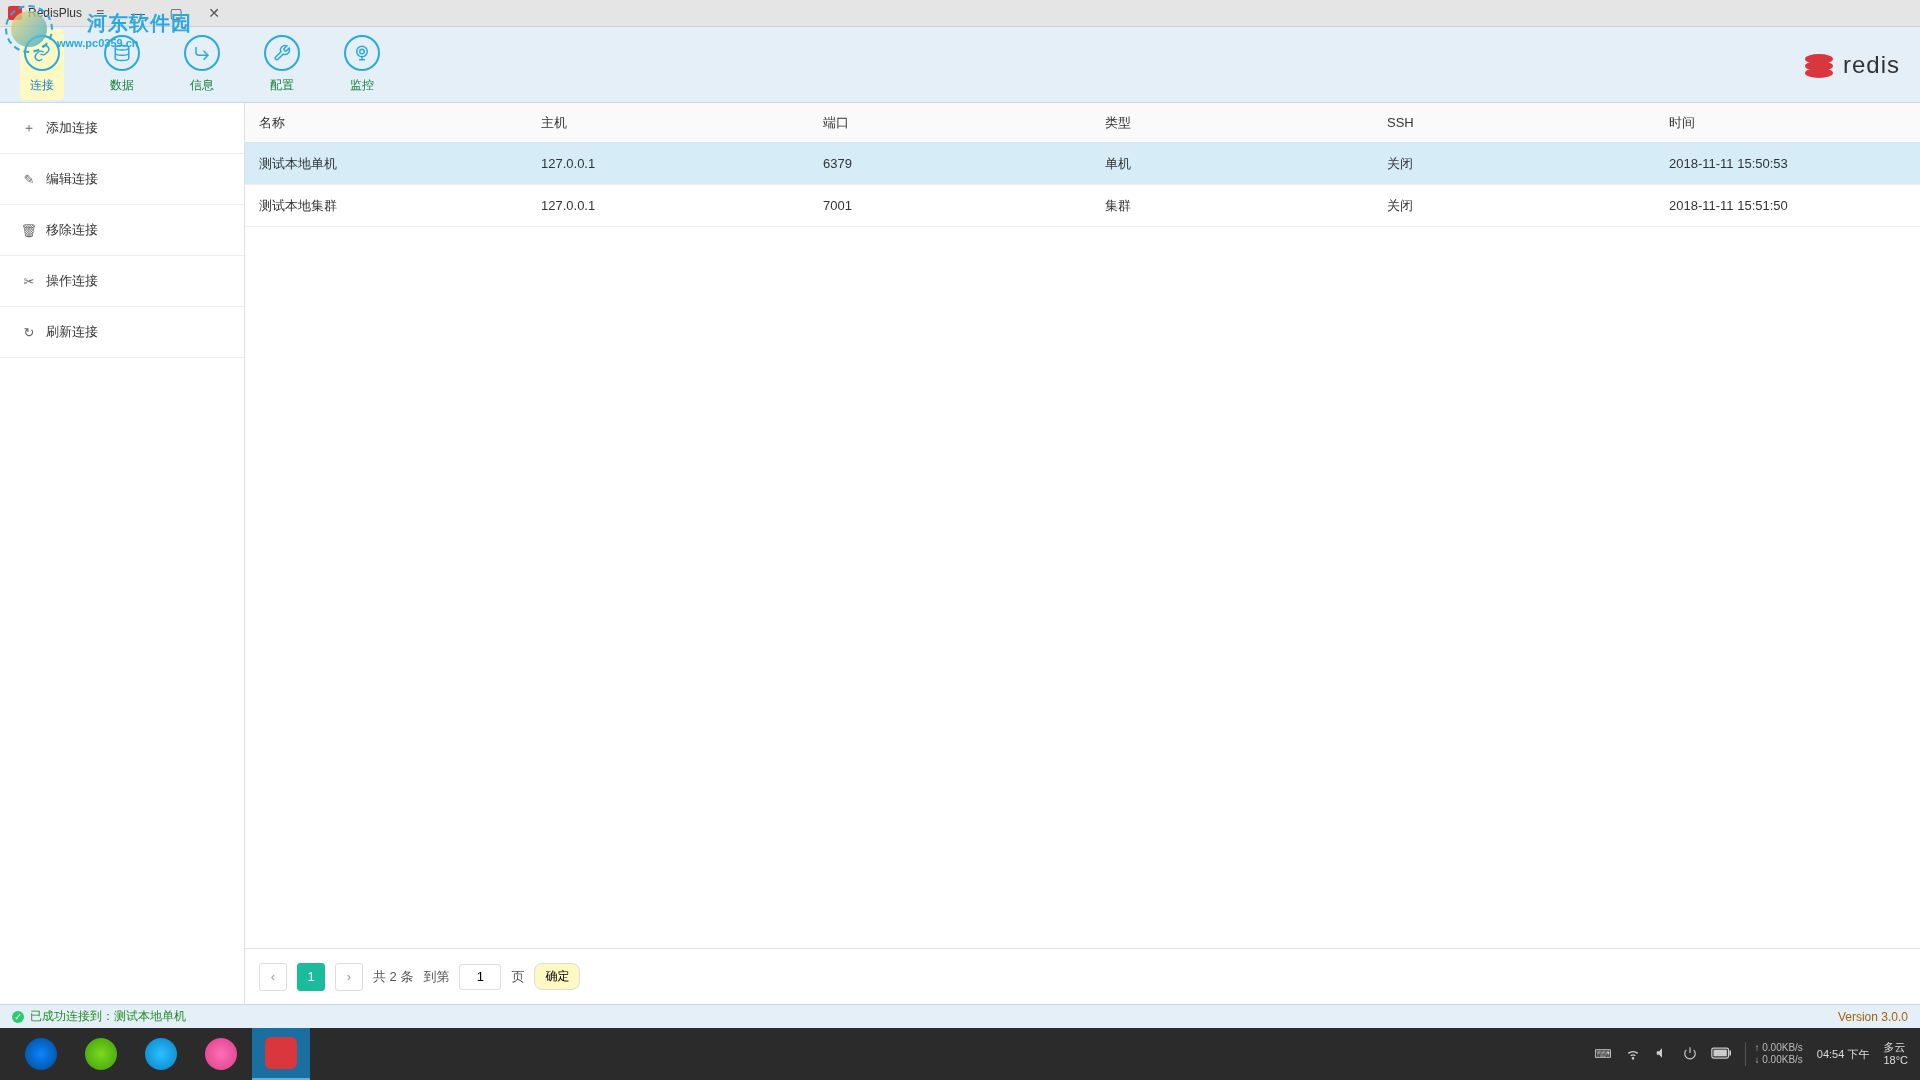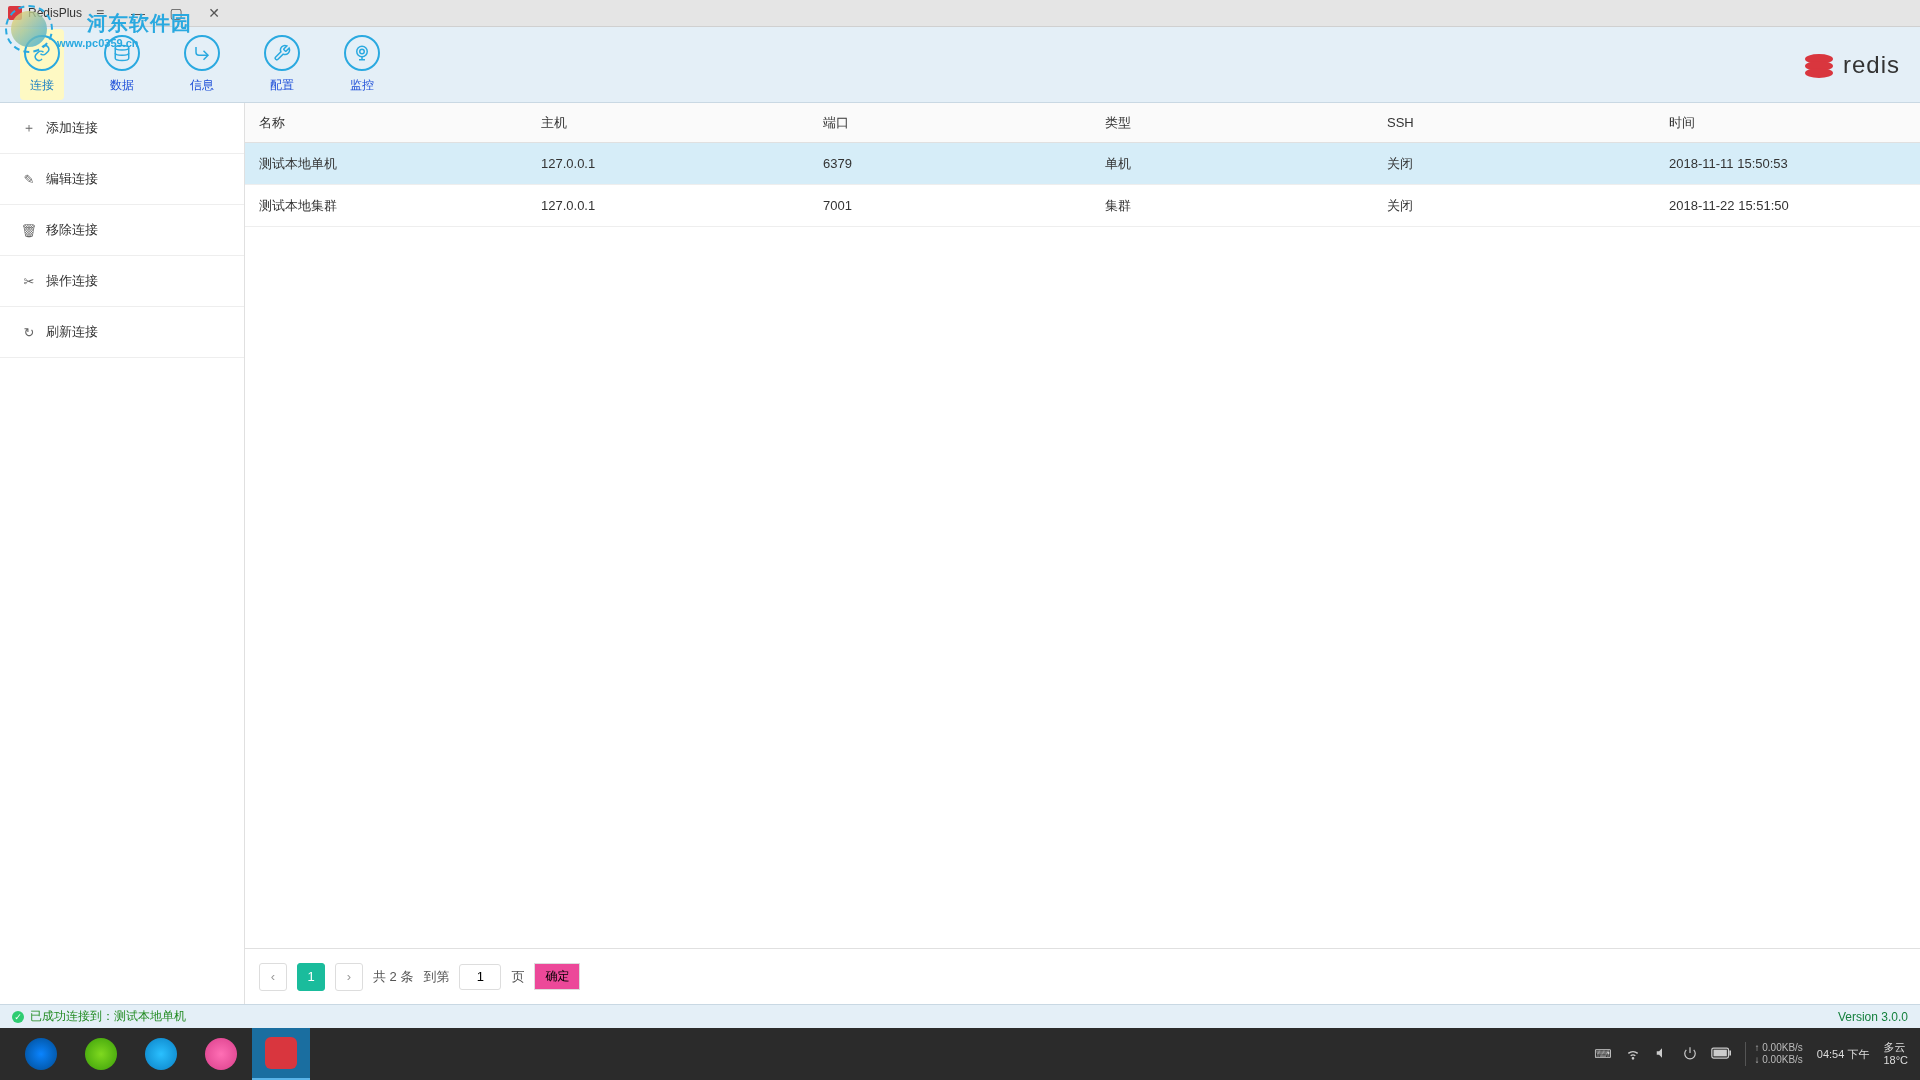--- a/index.html
+++ b/index.html
@@ -20,21 +20,21 @@
 .wm-text { display: flex; flex-direction: column; }
 .wm-cn { font-size: 20px; font-weight: bold; color: #2aa9e0; letter-spacing: 1px; margin-left: 30px; }
 .wm-url { font-size: 11px; color: #2aa9e0; font-weight: bold; }
 
 
 .toolbar { height: 76px; background: #e4eff7; display: flex; align-items: center; justify-content: space-between; padding: 0 20px; border-bottom: 1px solid #c9d8e3; }
 .toolbar-left { display: flex; gap: 36px; }
 .tool-item { display: flex; flex-direction: column; align-items: center; gap: 6px; cursor: pointer; padding: 6px 4px; }
 .tool-item.active { background: #fef9c3; border-radius: 4px; justify-content: flex-end; }
 .tool-icon { width: 36px; height: 36px; border: 2px solid #2aa9e0; border-radius: 50%; display: flex; align-items: center; justify-content: center; }
-.tool-label { font-size: 12px; color: #1d4ed8; }
+.tool-label { font-size: 12px; color: #15803d; }
 .tool-item.active .tool-label { color: #1a7fc4; }
 .redis-logo { display: flex; align-items: flex-end; gap: 8px; }
 .redis-cube { width: 32px; height: 26px; }
 .redis-text { font-size: 24px; color: #333; font-weight: 500; letter-spacing: 1px; }
 
 
 .main { display: flex; height: calc(100% - 27px - 76px - 24px - 52px); }
 .sidebar { width: 245px; background: #fff; border-right: 1px solid #e0e0e0; }
 .side-item { height: 51px; display: flex; align-items: center; gap: 10px; padding: 0 22px; font-size: 13px; color: #333; border-bottom: 1px solid #eee; cursor: pointer; }
 .side-icon { width: 14px; display: flex; align-items: center; justify-content: center; color: #666; font-size: 13px; }
@@ -49,27 +49,27 @@
 .col-type { width: 282px; }
 .col-ssh { width: 282px; }
 .col-time { flex: 1; }
 .row { display: flex; height: 42px; align-items: center; border-bottom: 1px solid #eee; cursor: pointer; }
 .row.selected { background: #d6edf8; }
 
 .pagination { height: 56px; display: flex; align-items: center; gap: 10px; padding-left: 14px; font-size: 13px; color: #555; border-top: 1px solid #e0e0e0; }
 .pg-btn { width: 28px; height: 28px; display: flex; align-items: center; justify-content: center; border: 1px solid #ddd; background: #fff; border-radius: 3px; cursor: pointer; color: #999; }
 .pg-btn.active { background: #1abc9c; color: #fff; border-color: #1abc9c; }
 .pg-input { width: 42px; height: 26px; border: 1px solid #ddd; text-align: center; font-size: 13px; border-radius: 3px; }
-.pg-confirm { padding: 4px 10px; border: 1px solid #ddd; background: #ec4899; border-radius: 0; cursor: pointer; font-size: 12px; }
+.pg-confirm { padding: 4px 10px; border: 1px solid #ddd; background: #fef9c3; border-radius: 8px; cursor: pointer; font-size: 12px; }
 
 
 .statusbar { height: 24px; background: #e4eff7; display: flex; align-items: center; justify-content: space-between; padding: 0 12px; font-size: 12px; border-top: 1px solid #c9d8e3; }
 .status-left { display: flex; align-items: center; gap: 6px; color: #228b22; }
 .status-icon { width: 12px; height: 12px; border-radius: 50%; background: #2ecc71; display: flex; align-items: center; justify-content: center; color: #fff; font-size: 9px; }
-.status-right { color: #15803d; }
+.status-right { color: #a16207; }
 
 
 .taskbar { position: absolute; bottom: 0; left: 0; right: 0; height: 52px; background: #2b2b2b; display: flex; align-items: center; justify-content: space-between; padding: 0 12px; color: #ddd; }
 .tb-left { display: flex; gap: 2px; }
 .tb-app { width: 58px; height: 52px; display: flex; align-items: center; justify-content: center; cursor: pointer; }
 .tb-app.active { background: #1a6ea0; border-bottom: 2px solid #5ab4e8; }
 .app-ico { width: 32px; height: 32px; border-radius: 50%; }
 .app-deepin { background: radial-gradient(circle, #0a84ff, #004a8f); }
 .app-360 { background: radial-gradient(circle, #7fd91f, #3a9d0a); }
 .app-qq { background: radial-gradient(circle, #2ac0ff, #0a7fc4); }
@@ -212,21 +212,21 @@
         <div class="td col-type">单机</div>
         <div class="td col-ssh">关闭</div>
         <div class="td col-time">2018-11-11 15:50:53</div>
       </div>
       <div class="row">
         <div class="td col-name">测试本地集群</div>
         <div class="td col-host">127.0.0.1</div>
         <div class="td col-port">7001</div>
         <div class="td col-type">集群</div>
         <div class="td col-ssh">关闭</div>
-        <div class="td col-time">2018-11-22 15:51:50</div>
+        <div class="td col-time">2018-11-11 15:51:50</div>
       </div>
     </div>
 
     <div class="pagination">
       <div class="pg-btn">‹</div>
       <div class="pg-btn active">1</div>
       <div class="pg-btn">›</div>
       <span>共 2 条</span>
       <span>到第</span>
       <input class="pg-input" value="1" style="">

